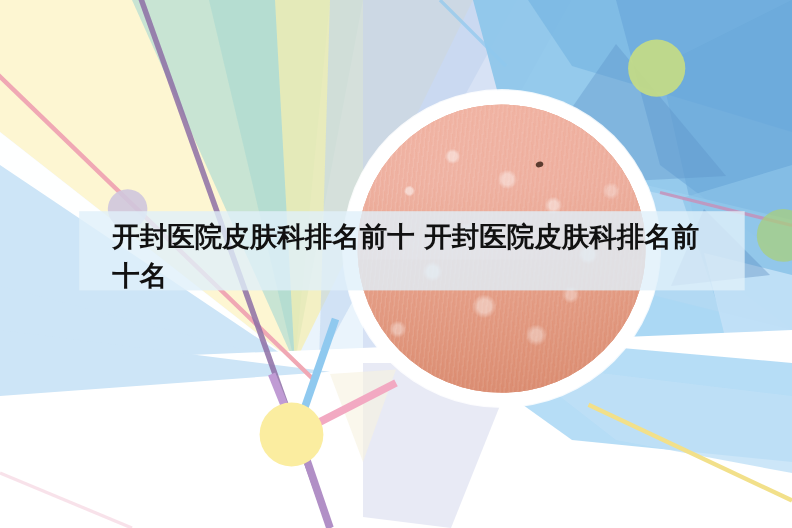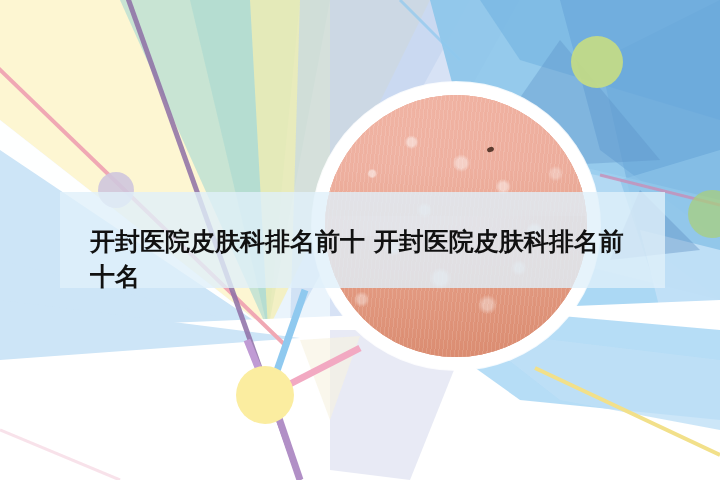--- a/index.html
+++ b/index.html
@@ -96,27 +96,27 @@
     top: 20%;
     width: 7px; height: 5px;
     border-radius: 50%;
     background: #4a2f22;
     transform: rotate(-20deg);
     opacity: .9;
   }
   
   .text-overlay {
     position: absolute;
-    left: 60px;
+    left: 72px;
     top: 192px;
     width: 605px;
-    height: 96px;
+    height: 72px;
     background: rgba(224,240,250,0.80);
     box-sizing: border-box;
-    padding: 32px 30px 0 30px;
+    padding: 6px 30px 0 30px;
   }
   .headline {
     margin: 0;
     color: #111111;
     font-family: "DejaVu Sans", "Liberation Sans", sans-serif;
     font-weight: 700;
     font-size: 25px;
     line-height: 35px;
     letter-spacing: 0px;
     white-space: normal;

